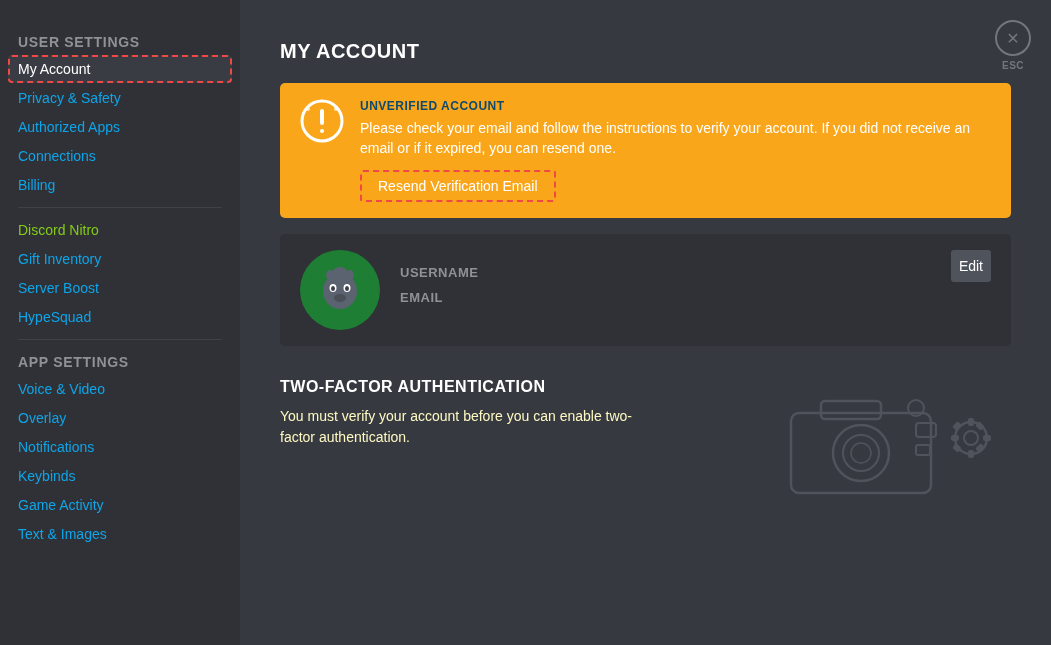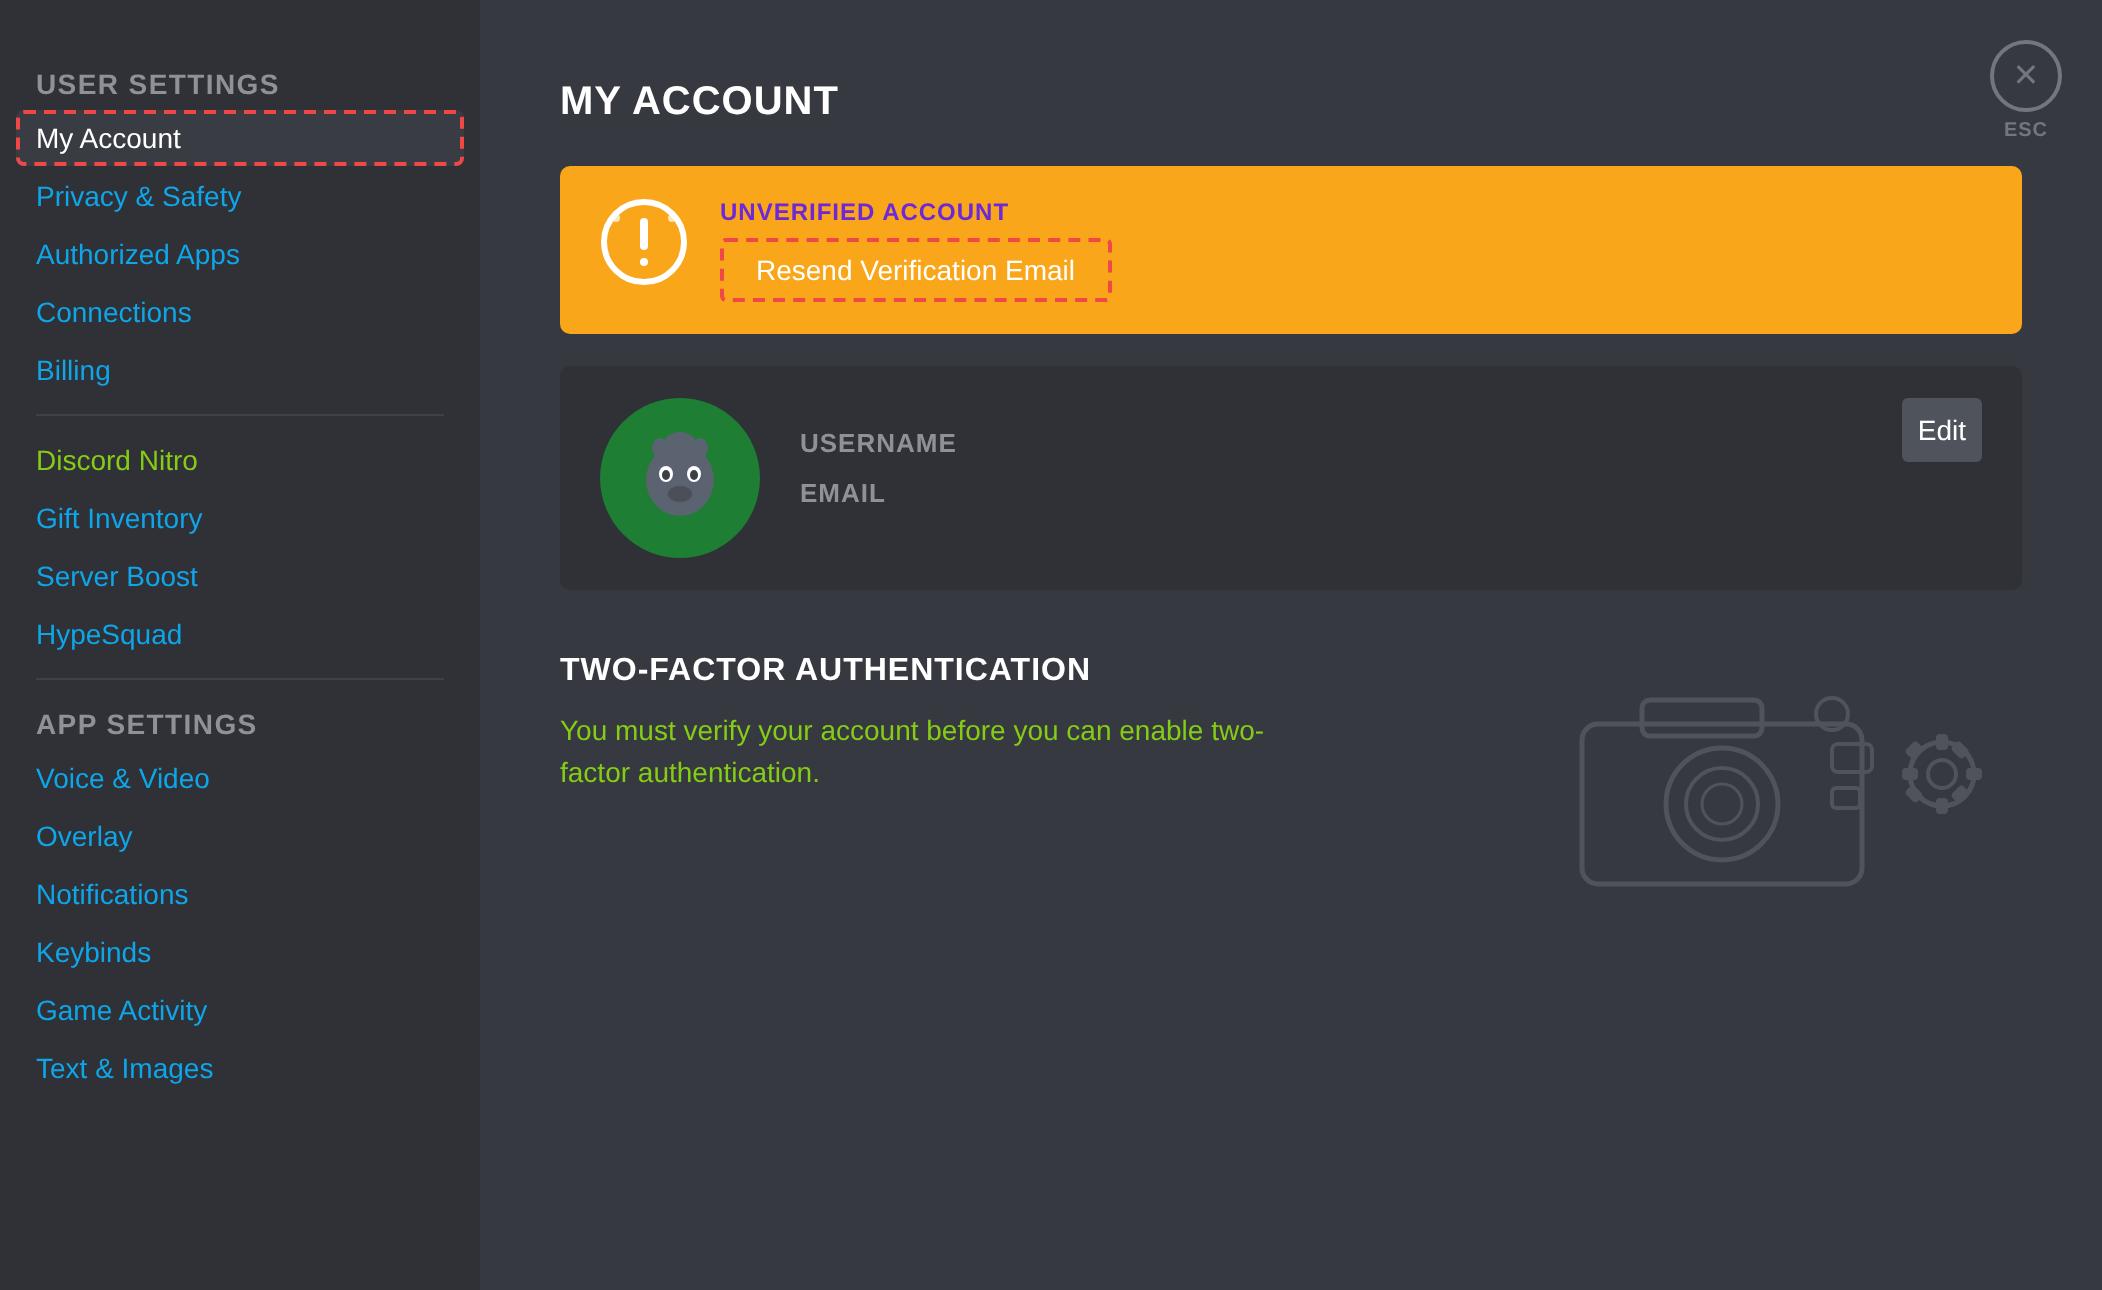--- a/index.html
+++ b/index.html
@@ -94,21 +94,21 @@
     .warning-icon svg {
       width: 44px;
       height: 44px;
     }
     .warning-content {
       flex: 1;
     }
     .warning-title {
       font-size: 12px;
       font-weight: 700;
-      color: #6d28d9;
+      color: #0c4a6e;
       text-transform: uppercase;
       letter-spacing: 0.5px;
       margin-bottom: 6px;
     }
     .warning-text {
       font-size: 14px;
       color: #ffffff;
       line-height: 1.4;
       margin-bottom: 12px;
     }
@@ -188,21 +188,21 @@
     .tfa-heading {
       font-size: 16px;
       font-weight: 700;
       color: #ffffff;
       text-transform: uppercase;
       letter-spacing: 0.5px;
       margin-bottom: 10px;
     }
     .tfa-description {
       font-size: 14px;
-      color: #84cc16;
+      color: #fef9c3;
       line-height: 1.5;
       max-width: 380px;
     }
     .tfa-illustration {
       width: 260px;
       height: 130px;
       flex-shrink: 0;
       display: flex;
       align-items: center;
       justify-content: center;
@@ -286,20 +286,21 @@
         <circle cx="22" cy="22" r="20" stroke="white" stroke-width="3"></circle>
         <rect x="20" y="10" width="4" height="16" rx="2" fill="white"></rect>
         <rect x="20" y="30" width="4" height="4" rx="2" fill="white"></rect>
 
         <circle cx="8" cy="10" r="2" fill="white" opacity="0.7"></circle>
         <circle cx="36" cy="10" r="2" fill="white" opacity="0.7"></circle>
       </svg>
     </div>
     <div class="warning-content">
       <div class="warning-title">UNVERIFIED ACCOUNT</div>
+      <div class="warning-text">Please check your email and follow the instructions to verify your account. If you did not receive an email or if it expired, you can resend one.</div>
       <button class="resend-btn">Resend Verification Email</button>
     </div>
   </div>
 
   <div class="profile-card">
     <div class="avatar">
 
       <svg viewBox="0 0 50 50" fill="none" xmlns="http://www.w3.org/2000/svg">
         <ellipse cx="25" cy="26" rx="17" ry="18" fill="#5b6370"></ellipse>
         <ellipse cx="18" cy="23" rx="3.5" ry="4" fill="white"></ellipse>

